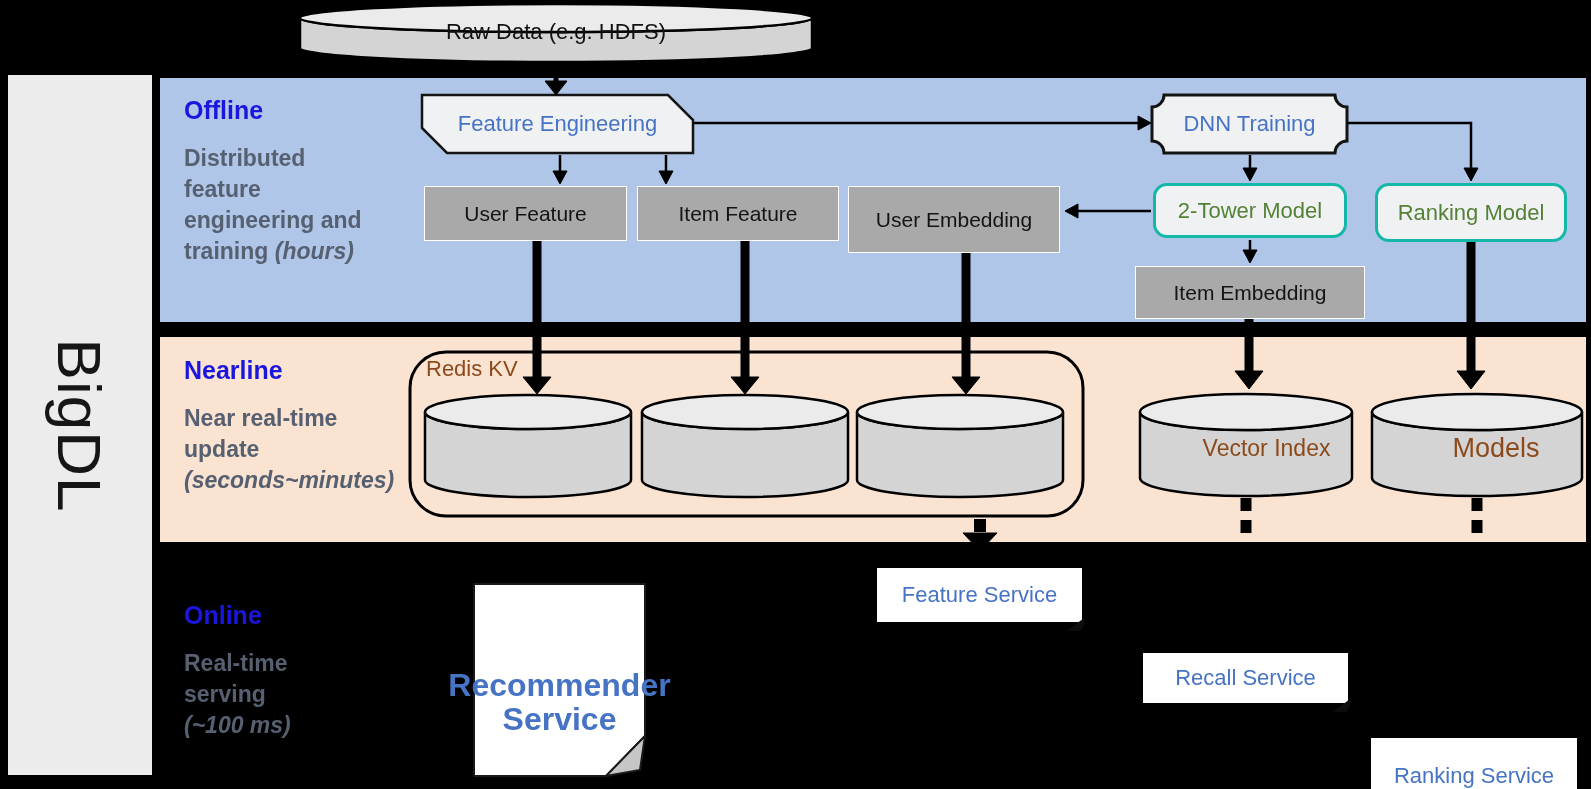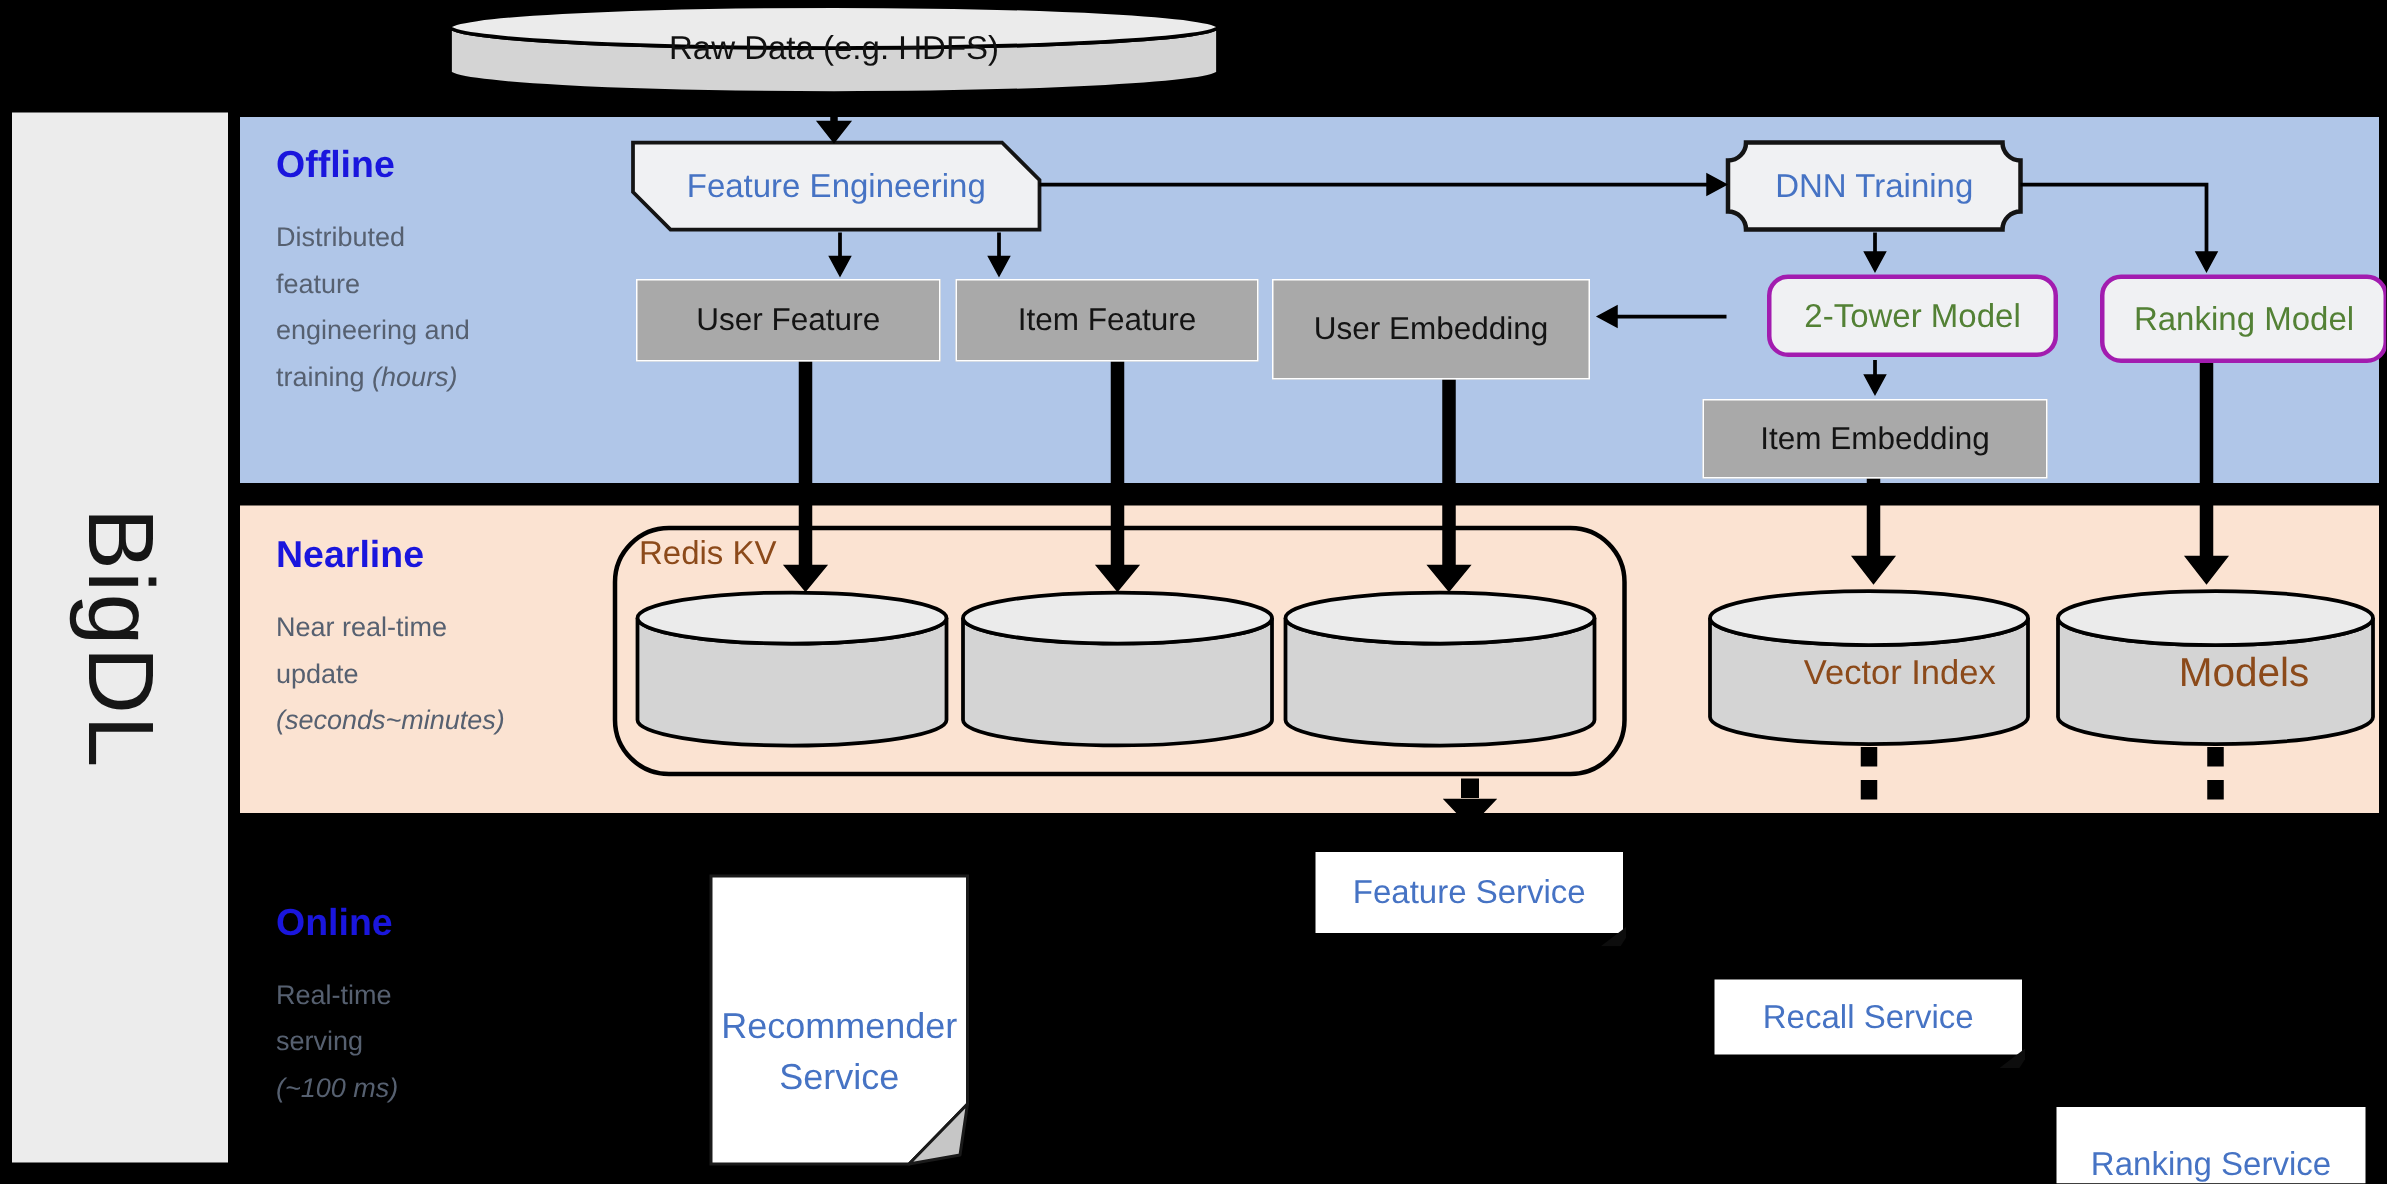--- a/index.html
+++ b/index.html
@@ -12,30 +12,30 @@
   body{font-family:"Liberation Sans", sans-serif;}
   .stage{position:relative;width:1591px;height:789px;background:#000;overflow:hidden;}
   .abs{position:absolute;}
   .flexc{display:flex;align-items:center;justify-content:center;text-align:center;}
   .sidebar{left:8px;top:75px;width:144px;height:700px;background:var(--sidebar);}
   .brand{font-size:62px;color:#161616;transform:rotate(90deg);white-space:nowrap;letter-spacing:1px;}
   .band{left:160px;width:1426px;}
   .band-offline{top:78px;height:244px;background:var(--band-offline);}
   .band-nearline{top:337px;height:205px;background:var(--band-nearline);}
   .band-title{font-size:25px;font-weight:bold;color:var(--title-blue);}
-  .band-desc{font-size:18px;line-height:31px;color:var(--desc-gray);}
+  .band-desc{font-size:23px;line-height:31px;color:var(--desc-gray);font-weight:bold;}
   .band-desc .it{font-style:italic;}
   .gray-box{background:var(--box-gray);border:1px solid #ffffff;color:#141414;font-size:21px;box-sizing:border-box;}
-  .soft-box{background:var(--box-light);border:3px solid #a21caf;border-radius:14px;font-size:22px;box-sizing:border-box;margin-left:25px;}
+  .soft-box{background:var(--box-light);border:3px solid #14b8a6;border-radius:14px;font-size:22px;box-sizing:border-box;}
   .green{color:var(--node-green);} .brown{color:var(--node-brown);}
   .shape-label{font-size:22px;color:var(--node-blue);}
   .service{background:var(--service-bg);color:var(--node-blue);font-size:22px;box-sizing:border-box;}
   .service .fold{position:absolute;right:-2px;bottom:-9px;width:17px;height:13px;background:#0d0d0d;
     clip-path:polygon(100% 0,0 100%,78% 100%,100% 55%);}
-  .doc-label{font-size:24px;color:var(--node-blue);line-height:34px;}
+  .doc-label{font-size:32px;color:var(--node-blue);line-height:34px;font-weight:bold;}
   svg{display:block;}
 </style>
 </head>
 <body>
 
 <div class="stage">
 
   <div class="abs sidebar flexc">
     <span class="brand">BigDL</span>
   </div>

